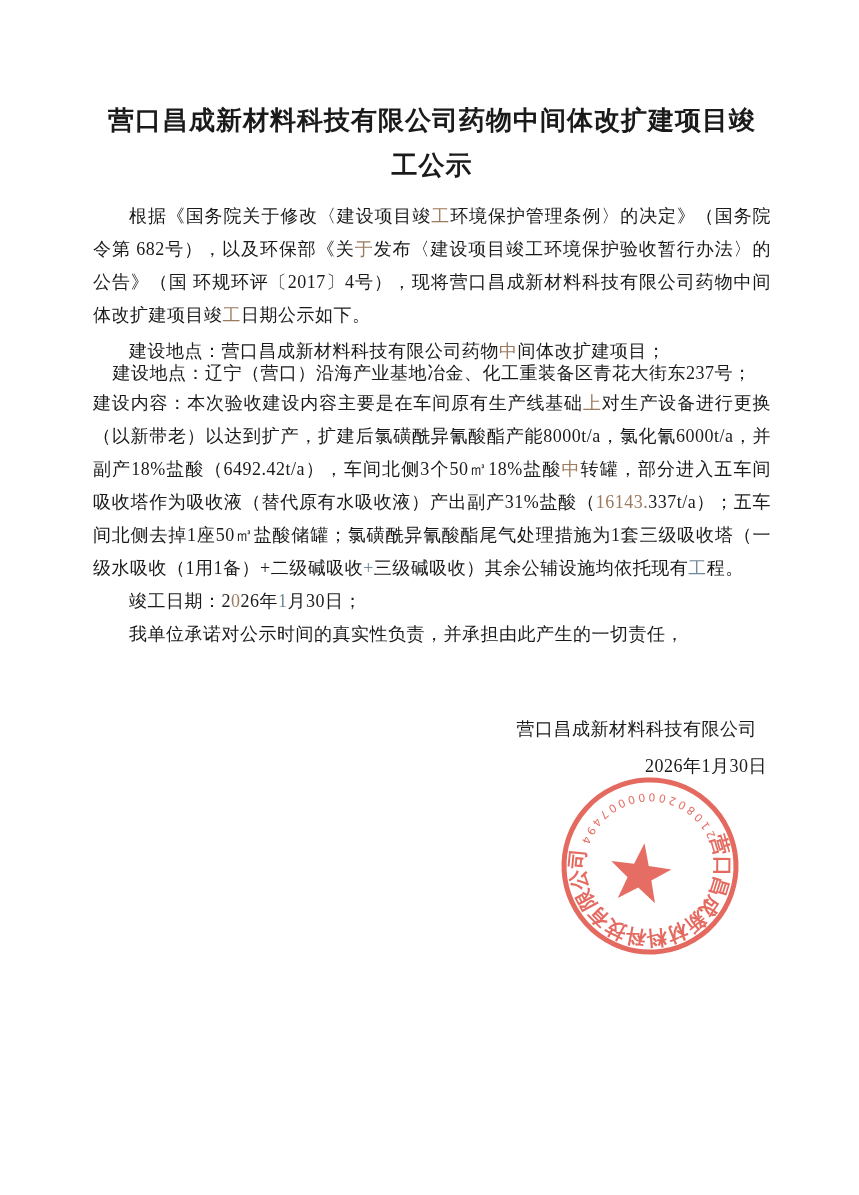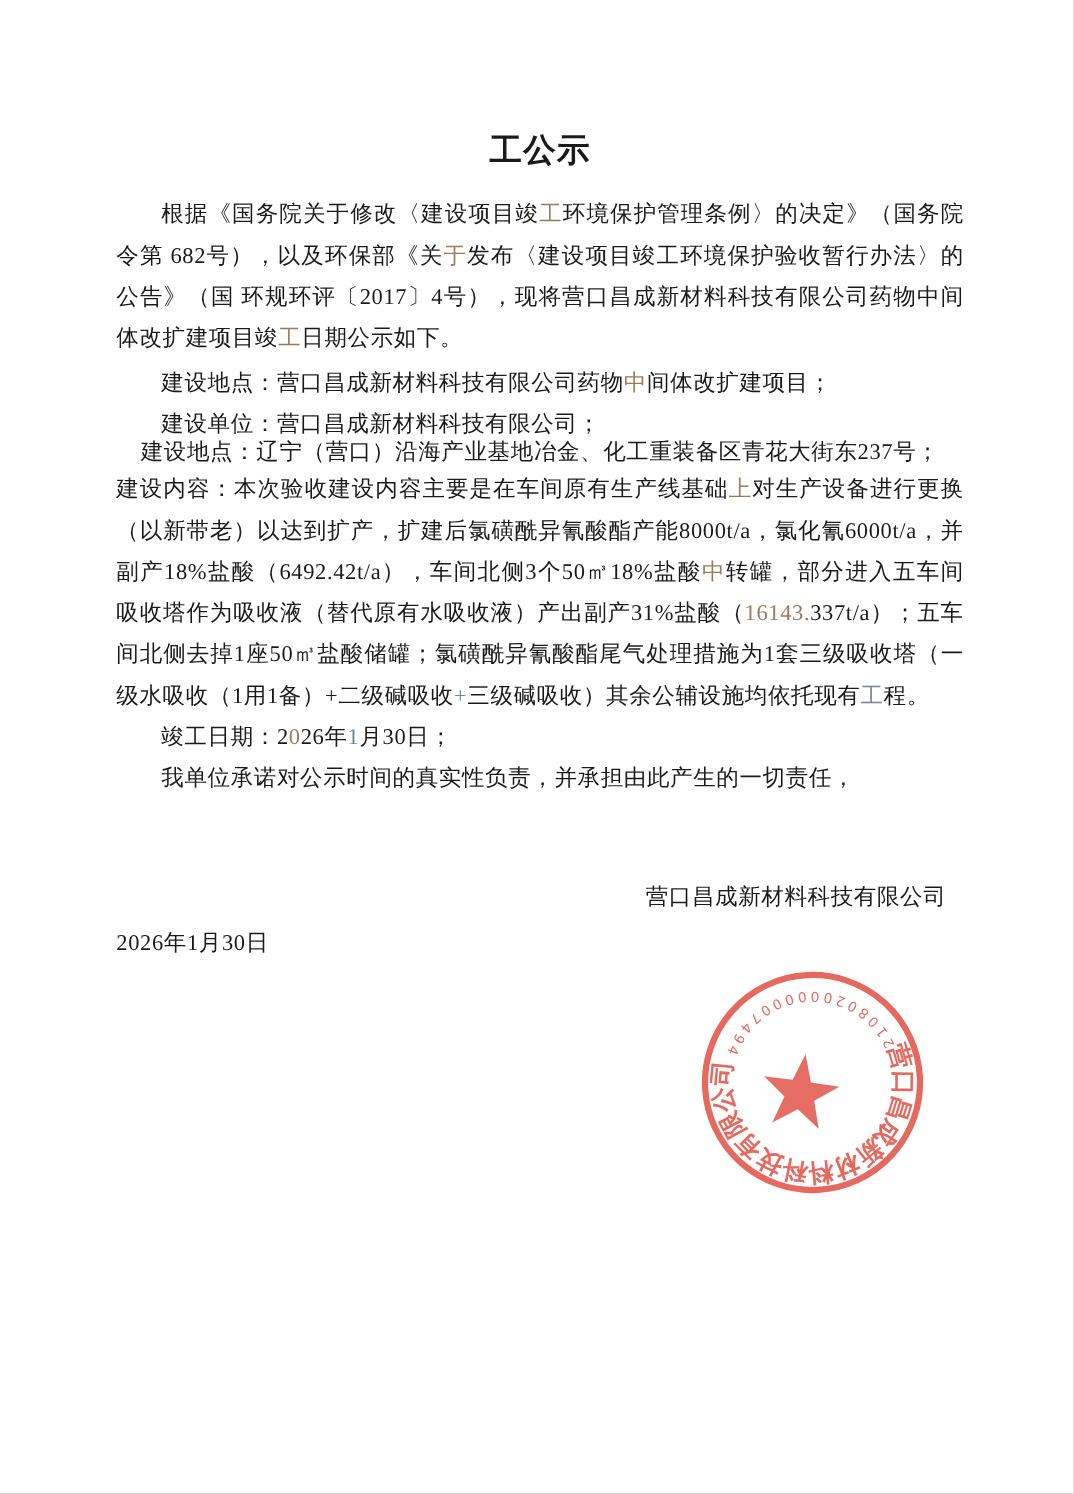--- a/index.html
+++ b/index.html
@@ -22,43 +22,43 @@
   .para{margin:0;font-size:18px;line-height:33px;letter-spacing:.5px;}
   .indent{text-indent:2em;}
   .justify{text-align:justify;}
   .gap-sm{margin-top:3px;}
   .gap-md{margin-top:9px;}
   .squeeze{margin-top:-8px;line-height:27px;text-align:center;}
   .c1{color:#9b7a5d;}      
   .c2{color:#6f8796;}      
   .sig{margin-top:62px;}
   .sig-company{font-size:18px;line-height:33px;letter-spacing:.5px;text-align:right;padding-right:14px;}
-  .sig-date{font-size:18px;line-height:33px;letter-spacing:.5px;text-align:left;padding-right:4px;margin-top:4px;}
+  .sig-date{font-size:18px;line-height:33px;letter-spacing:.5px;text-align:right;padding-right:4px;margin-top:4px;}
   .seal{
     position:absolute;left:555px;top:771px;width:190px;height:190px;
     mix-blend-mode:multiply;opacity:.95;pointer-events:none;
   }
   .seal text{font-family:"Liberation Serif","DejaVu Serif",serif;}
   .seal .num{font-family:"DejaVu Sans","Liberation Sans",sans-serif;}
 </style>
 </head>
 <body>
 
 <div class="page">
 
   <div class="doc">
 
     <h1 class="doc-title">
+      <div>营口昌成新材料科技有限公司药物中间体改扩建项目竣</div>
       <div>工公示</div>
     </h1>
 
     <div>
         <p class="para indent justify gap-sm"><span>根据《国务院关于修改〈建设项目竣</span><span class="c1">工</span><span>环境保护管理条例〉的决定》（国务院令第 682号），以及环保部《关</span><span class="c1">于</span><span>发布〈建设项目竣工环境保护验收暂行办法〉的公告》（国 环规环评〔2017〕4号），现将营口昌成新材料科技有限公司药物中间体改扩建项目竣</span><span class="c1">工</span><span>日期公示如下。</span></p>
         <p class="para indent gap-sm"><span>建设地点：营口昌成新材料科技有限公司药物</span><span class="c1">中</span><span>间体改扩建项目；</span></p>
-        <p class="para indent"><span>建设单位：营口昌成新材料科技有限公司；</span></p>
         <p class="para squeeze"><span>建设地点：辽宁（营口）沿海产业基地冶金、化工重装备区青花大街东237号；</span></p>
         <p class="para justify"><span>建设内容：本次验收建设内容主要是在车间原有生产线基础</span><span class="c1">上</span><span>对生产设备进行更换（以新带老）以达到扩产，扩建后氯磺酰异氰酸酯产能8000t/a，氯化氰6000t/a，并副产18%盐酸（6492.42t/a），车间北侧3个50㎥18%盐酸</span><span class="c1">中</span><span>转罐，部分进入五车间吸收塔作为吸收液（替代原有水吸收液）产出副产31%盐酸（</span><span class="c1">16143.</span><span>337t/a）；五车间北侧去掉1座50㎥盐酸储罐；氯磺酰异氰酸酯尾气处理措施为1套三级吸收塔（一级水吸收（1用1备）+二级碱吸收</span><span class="c2">+</span><span>三级碱吸收）其余公辅设施均依托现有</span><span class="c2">工</span><span>程。</span></p>
         <p class="para indent"><span>竣工日期：2</span><span class="c1">0</span><span>26年</span><span class="c2">1</span><span>月30日；</span></p>
         <p class="para indent"><span>我单位承诺对公示时间的真实性负责，并承担由此产生的一切责任，</span></p>
       </div>
 
     <div class="sig">
       <div class="sig-company">营口昌成新材料科技有限公司</div>
       <div class="sig-date">2026年1月30日</div>
     </div>

